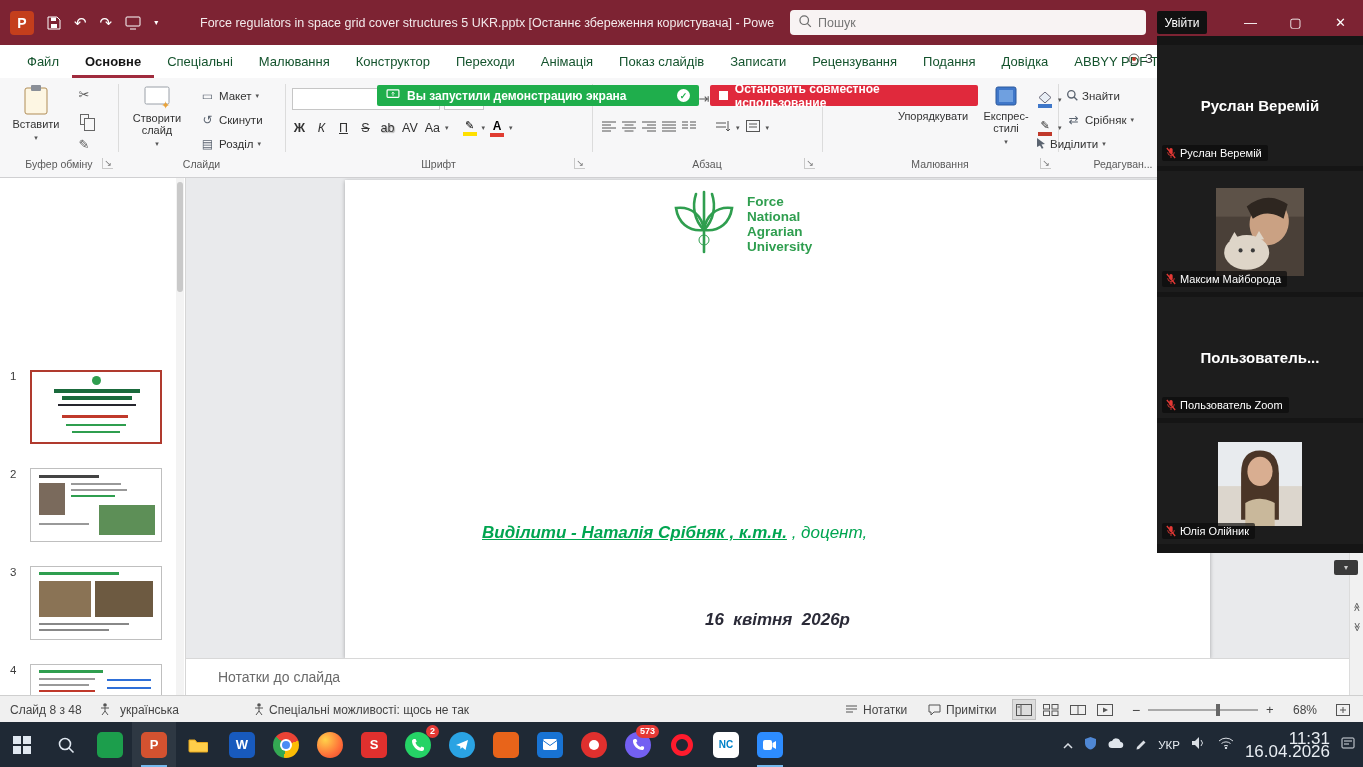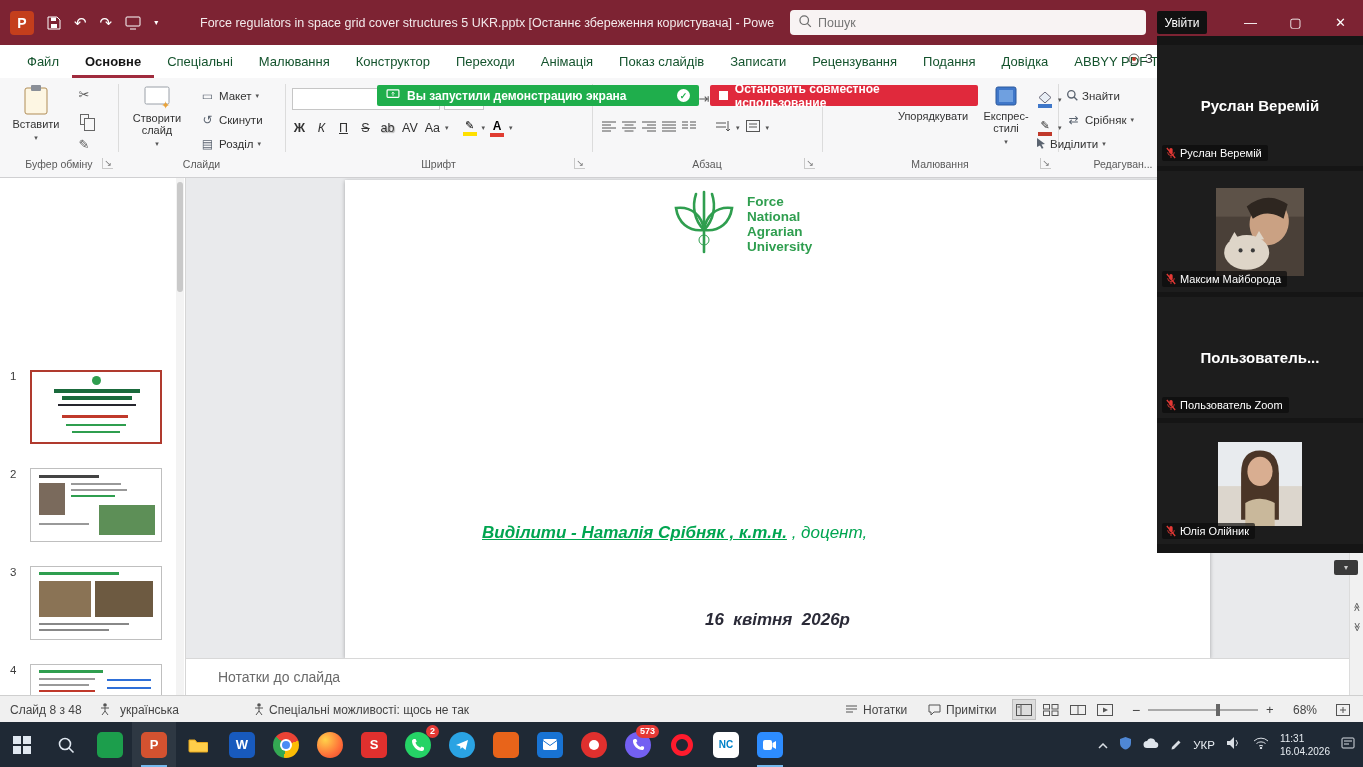--- a/index.html
+++ b/index.html
@@ -84,21 +84,21 @@
 .zoomthumb{position:absolute;left:62%;top:-5px;width:4px;height:12px;background:#666}
 
 
 #taskbar{position:absolute;left:0;top:722px;width:1363px;height:45px;background:#1f2935;z-index:40;display:flex;align-items:center}
 .tb-cell{width:44px;height:45px;display:flex;align-items:center;justify-content:center;position:relative;flex:0 0 auto}
 .appic{width:26px;height:26px;border-radius:5px;display:flex;align-items:center;justify-content:center;font-weight:700;font-size:13px;color:#fff}
 .circ{border-radius:50%}
 .badge{position:absolute;top:3px;right:1px;background:#e53935;color:#fff;border-radius:8px;font-size:9px;padding:0 4px;line-height:13px;font-weight:700}
 .runline{position:absolute;bottom:0;left:9px;right:9px;height:2px;background:#76b9ed}
 .tray{position:absolute;right:0;top:0;height:45px;display:flex;align-items:center;gap:11px;padding-right:8px;color:#e8edf2}
-.clock{font-size:10px;line-height:13px;}
+.clock{font-size:17px;line-height:13px;text-align:right}
 .lang{font-size:11.5px}
 
 
 #zoompanel{position:absolute;left:1157px;top:36px;width:206px;height:517px;background:#151515;z-index:50;display:flex;flex-direction:column;gap:5px;padding:9px 0 0 0}
 .ptile{position:relative;width:206px;height:121px;background:#1d1d1d;display:flex;align-items:center;justify-content:center}
 .pname{color:#fff;font-size:15px;font-weight:700;text-align:center}
 .pbadge{position:absolute;left:5px;bottom:5px;background:rgba(10,10,10,.68);color:#fff;font-size:11px;padding:2px 6px 2px 4px;border-radius:2px;display:flex;align-items:center;gap:4px}
 .photo{display:block}
 
 

